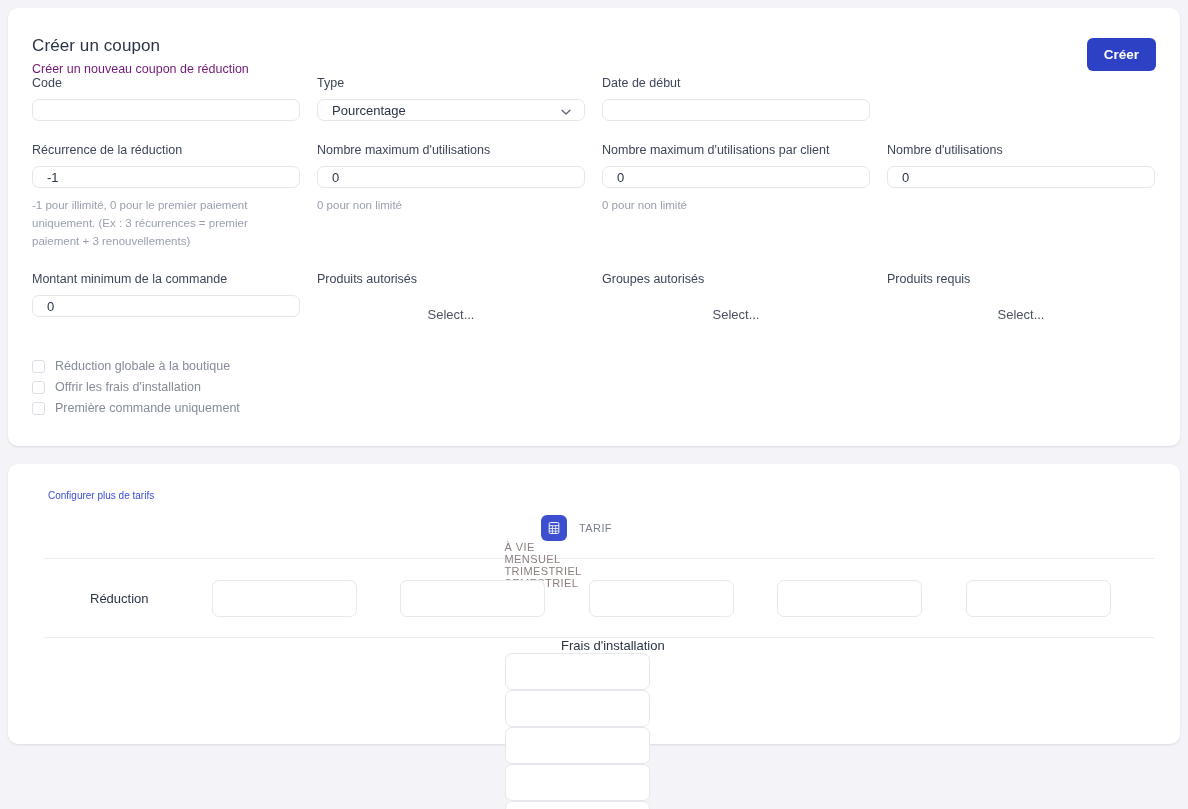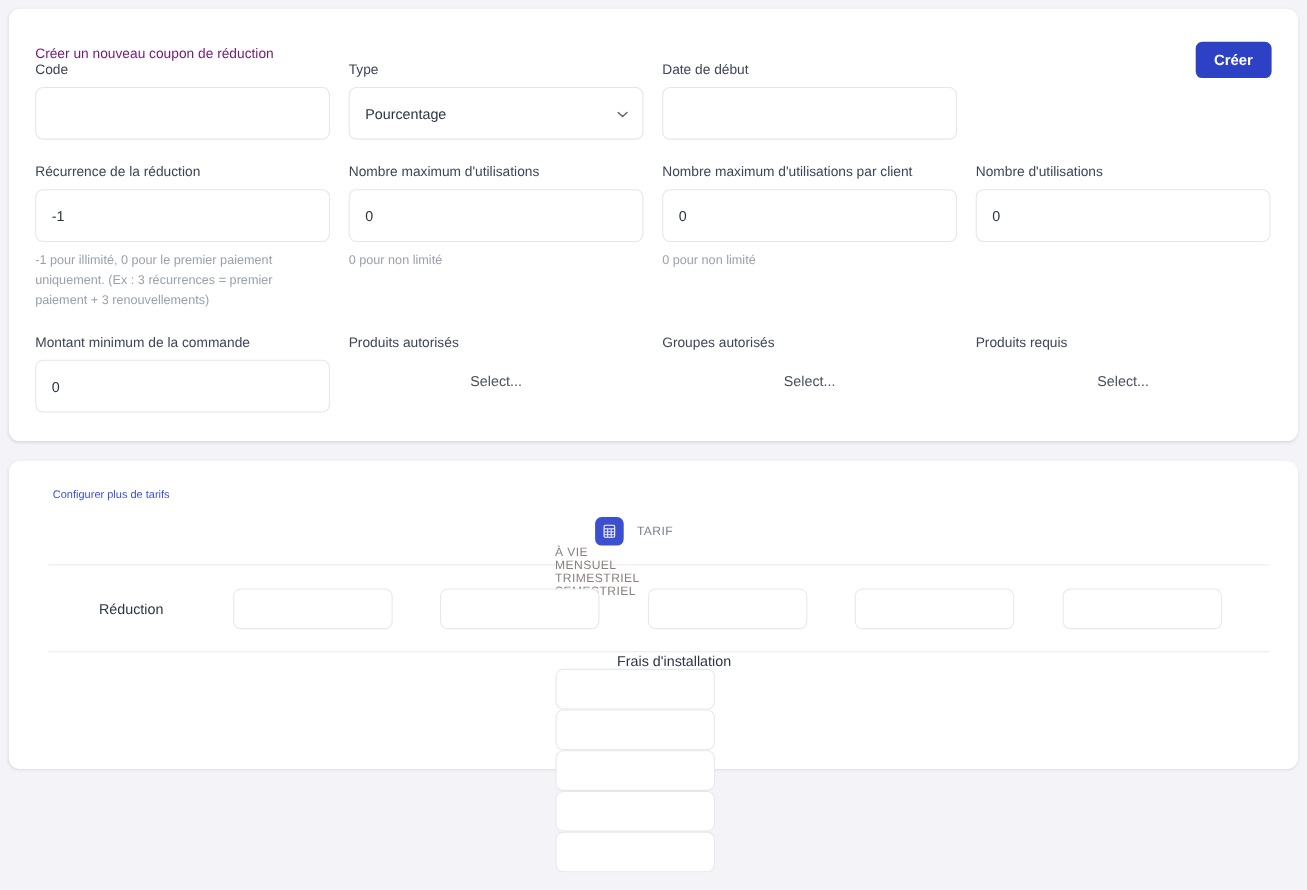--- a/index.html
+++ b/index.html
@@ -42,21 +42,21 @@
     column-gap: 16px;
   }
   .row-1 { }
   .row-2 { margin-top: 22px; }
   .row-3 { margin-top: 22px; }
 
   .field-label {
     font-size: 12.5px; color: #3d4558; margin-bottom: 9px; display: block;
   }
   .input {
-    width: 268px; height: 48px;
+    width: 268px; height: 22px;
     border: 1px solid #e4e6ec; border-radius: 7px;
     background: #fff;
     font-size: 13px; color: #2b3446;
     padding: 0 14px;
     font-family: "Liberation Sans", sans-serif;
     outline: none;
   }
   .input::placeholder { color: #b9bdc9; }
   .help {
     font-size: 11.5px; color: #9aa0ad; margin-top: 9px;
@@ -123,20 +123,21 @@
     font-family: "Liberation Sans", sans-serif; outline: none;
   }
 </style>
 </head>
 <body>
 
 <div class="page">
 
   <div class="card card-1">
 
+    <div class="hdr-title">Créer un coupon</div>
     <div class="hdr-sub">Créer un nouveau coupon de réduction</div>
     <button class="create-btn">Créer</button>
 
     <div class="grid row-1">
 
       <div>
         <label class="field-label">Code</label>
         <input class="input" value="" style="">
       </div>
 
@@ -201,20 +202,34 @@
         <label class="field-label">Groupes autorisés</label>
         <div class="select-placeholder">Select...</div>
       </div>
 
       <div>
         <label class="field-label">Produits requis</label>
         <div class="select-placeholder">Select...</div>
       </div>
     </div>
 
+    <div class="checks">
+      <div class="check-row">
+        <span class="cbox"></span>
+        <span class="check-label">Réduction globale à la boutique</span>
+      </div>
+      <div class="check-row">
+        <span class="cbox"></span>
+        <span class="check-label">Offrir les frais d'installation</span>
+      </div>
+      <div class="check-row">
+        <span class="cbox"></span>
+        <span class="check-label">Première commande uniquement</span>
+      </div>
+    </div>
   </div>
 
   <div class="card card-2">
 
     <div class="link-more">Configurer plus de tarifs</div>
 
     <div class="tbl">
 
       <div class="tbl-head">
         <div class="tarif-cell">

